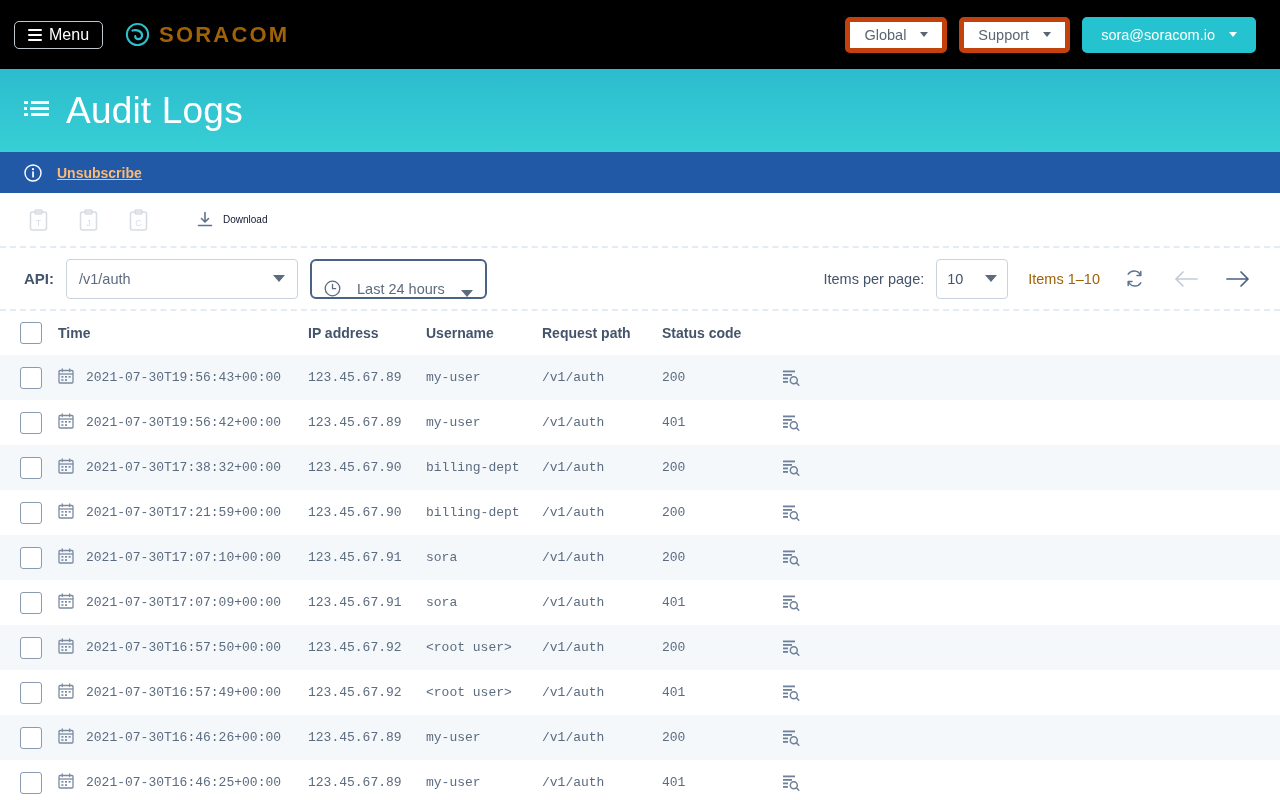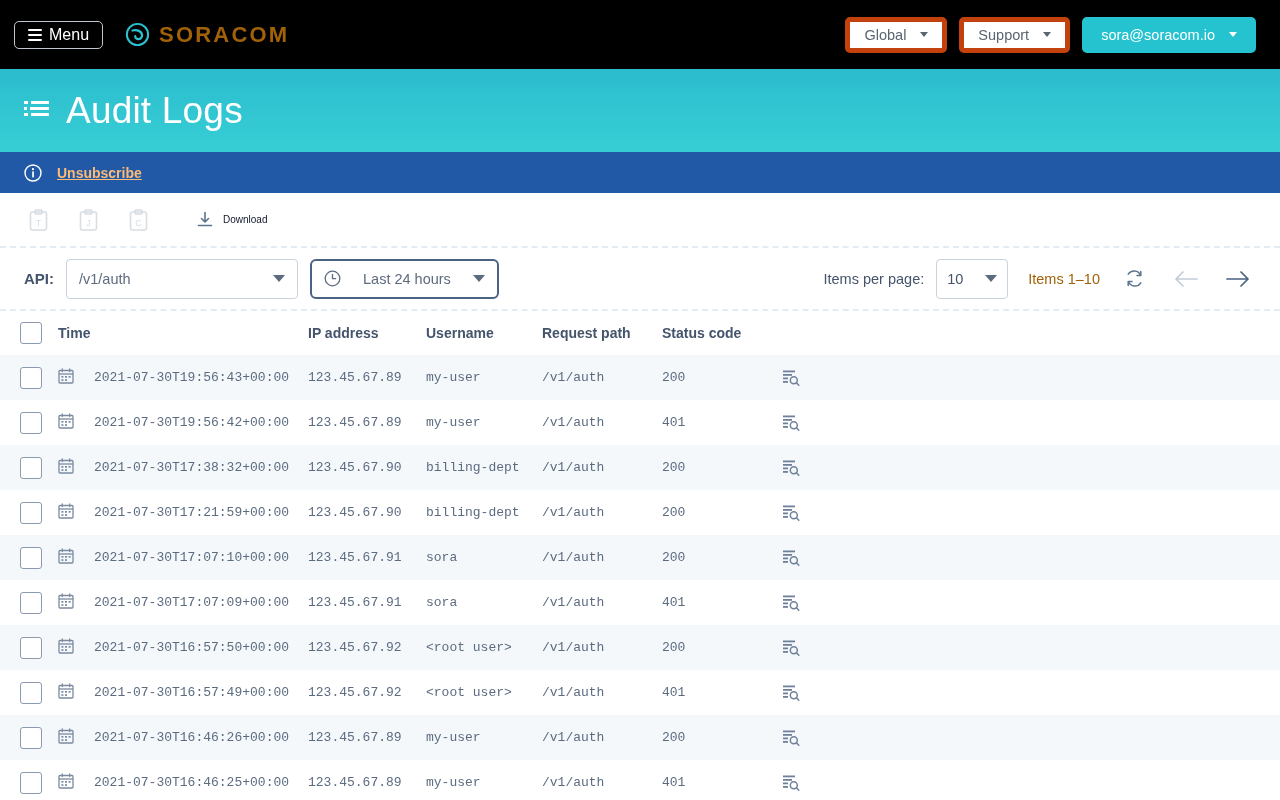--- a/index.html
+++ b/index.html
@@ -170,21 +170,21 @@
     border-left: 6px solid transparent;
     border-right: 6px solid transparent;
     border-top: 7px solid #5d6b7e;
   }
   .timerange-btn {
     margin-left: 12px;
     height: 40px;
     border: 2px solid #4a6283;
     border-radius: 6px;
     background: #ffffff;
-    display: flex; align-items: center; gap: 22px;
+    display: flex; align-items: flex-end; gap: 16px;
     padding: 0 12px;
     font-size: 14.5px;
     color: #5d6b7e;
     cursor: pointer;
     font-family: "Liberation Sans", sans-serif;
   }
   .pager {
     margin-left: auto;
     display: flex; align-items: center;
   }
@@ -240,21 +240,21 @@
   }
   .chk {
     width: 22px; height: 22px;
     border: 1.6px solid #8a9bb0;
     border-radius: 3px;
     background: #ffffff;
     display: inline-block;
     vertical-align: middle;
     cursor: pointer;
   }
-  .time-cell { display: flex; align-items: center; gap: 20px; }
+  .time-cell { display: flex; align-items: center; gap: 12px; }
   .detail-btn {
     background: transparent; border: none; cursor: pointer;
     display: flex; align-items: center;
     padding: 0;
   }
 </style>
 </head>
 <body>
 
 <div class="topnav">

